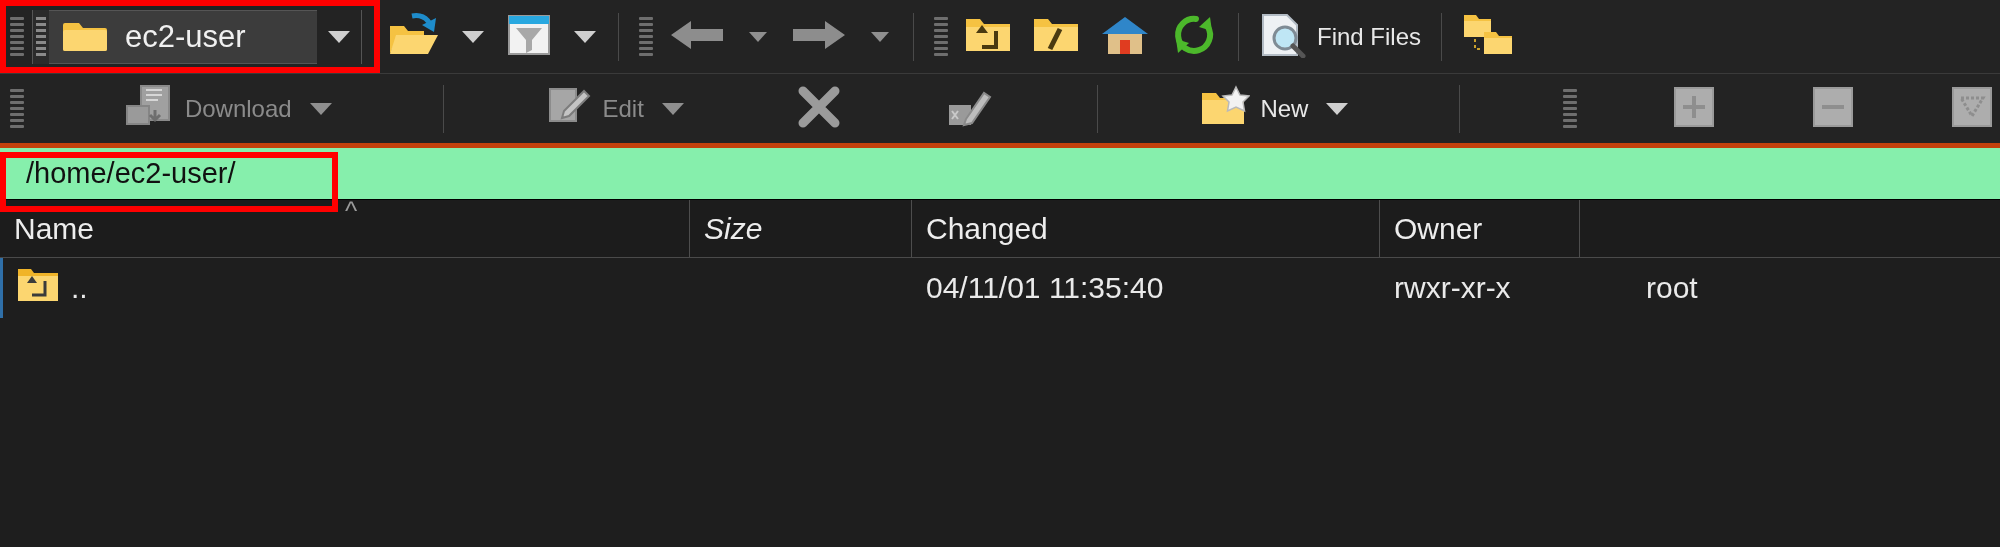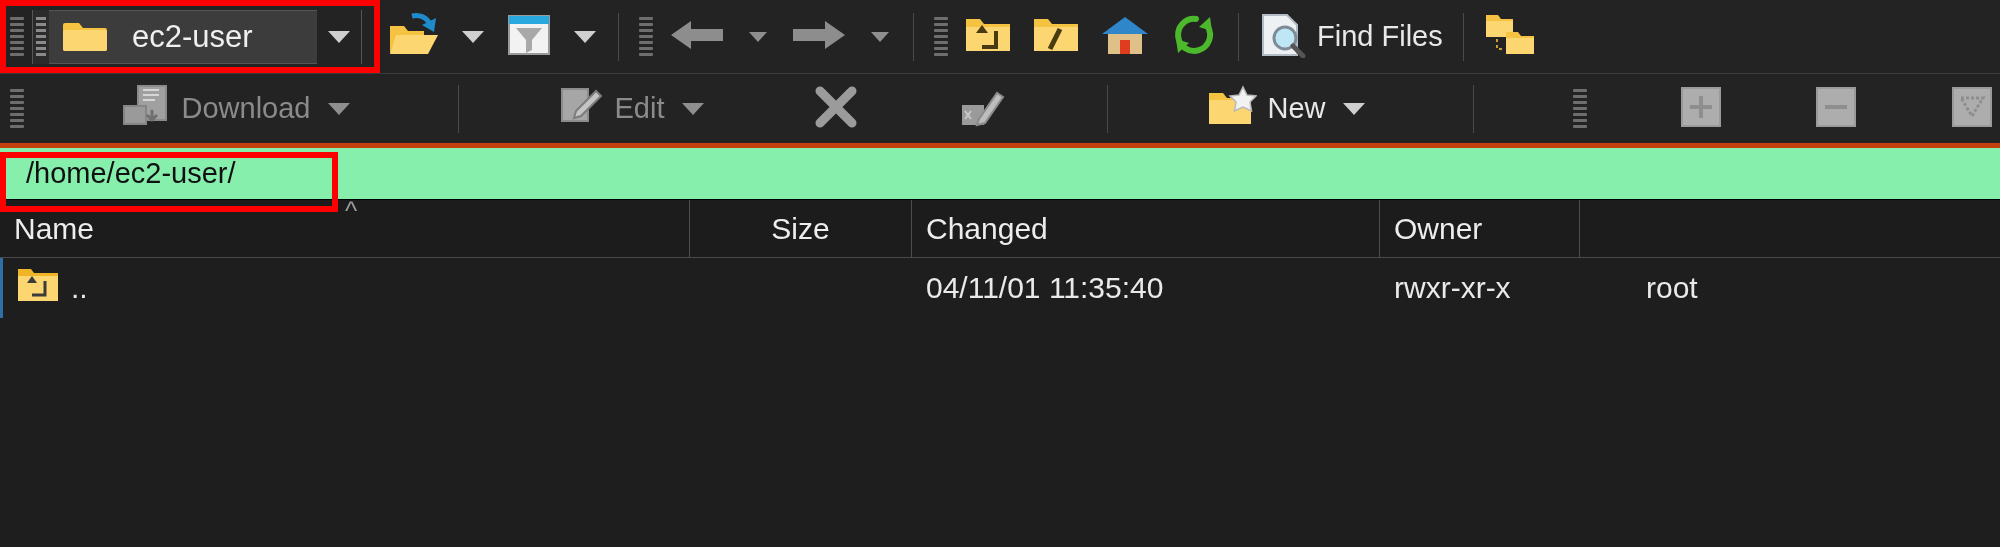--- a/index.html
+++ b/index.html
@@ -33,21 +33,21 @@
     width: 1px; height: 48px; background: #4a4a4a;
     margin: 0 10px; flex: none;
   }
 
   .tbtn {
     display: flex; align-items: center; gap: 10px;
     height: 58px; padding: 0 10px;
     border-radius: 3px; flex: none;
     cursor: default;
   }
-  .tbtn-label { font-size: 29px; color: #e8e8e8; white-space: nowrap; }
+  .tbtn-label { font-size: 24px; color: #e8e8e8; white-space: nowrap; }
   .tbtn.disabled .tbtn-label { color: #8b8b8b; }
 
   .caret {
     width: 0; height: 0; flex: none;
     border-left: 11px solid transparent;
     border-right: 11px solid transparent;
     border-top: 12px solid #cfcfcf;
     margin: 0 8px;
   }
   .caret.dim { border-top-color: #8f8f8f; }
@@ -67,21 +67,21 @@
     margin-left: 2px;
   }
   .pathcombo .pc-grip {
     width: 16px; height: 54px; background:#2b2b2b;
     display:flex; flex-direction:column; justify-content:center; gap:3px;
     padding: 0 3px; flex:none;
   }
   .pathcombo .pc-grip i { height:3px; background:#8a8a8a; }
   .pc-text {
     flex: 1; font-size: 31px; color: #f0f0f0;
-    padding-left: 25px; white-space: nowrap; overflow: hidden;
+    padding-left: 18px; white-space: nowrap; overflow: hidden;
   }
   .pc-drop {
     width: 44px; height: 54px; background: #232323;
     display: flex; align-items: center; justify-content: center; flex: none;
   }
 
   
   .addressbar {
     height: 52px; width: 100%;
     background: #86efac;
@@ -100,21 +100,21 @@
     border-bottom: 1px solid #4a4a4a;
     position: relative;
   }
   .col {
     display: flex; align-items: center;
     border-right: 1px solid #4d4d4d;
     font-size: 30px; color: #ededed;
     padding: 0 14px; flex: none;
     position: relative;
   }
-  .col.right { justify-content: center; }
+  .col.right { justify-content: flex-start; font-style: italic; }
   .sortcaret {
     position: absolute; top: -2px; left: 345px;
     font-size: 26px; color: #9a9a9a; line-height: 1;
   }
 
   
   .filelist { background: #1e1e1e; height: 262px; width: 100%; }
   .frow {
     display: flex; height: 60px; align-items: center;
     border-left: 3px solid #2f6fa8;

